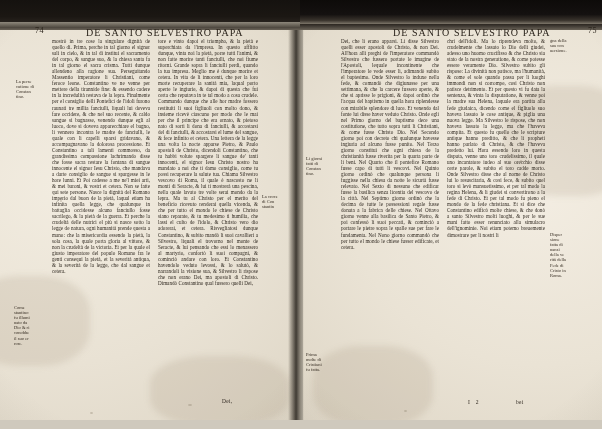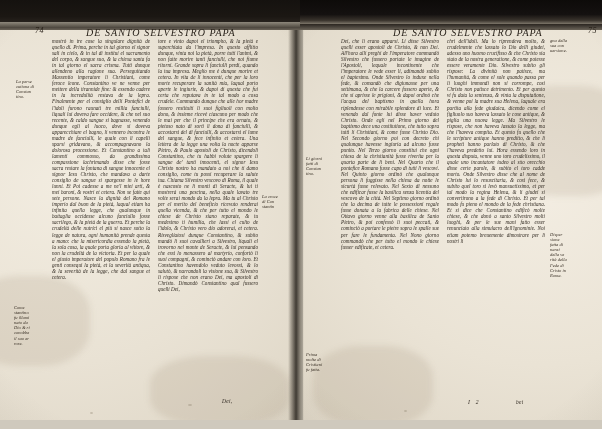--- a/index.html
+++ b/index.html
@@ -1,21 +1,21 @@
 <!DOCTYPE html>
 <html><head>
 <meta charset="utf-8">
 <style>
   html,body{margin:0;padding:0;}
   body{
     width:602px;height:429px;overflow:hidden;
     background:#cfc9bd;
     font-family:"Liberation Serif","DejaVu Serif",serif;
   }
-  #scan{position:relative;width:602px;height:420px;overflow:hidden;background:#b9b3a6;font-style:italic;}
+  #scan{position:relative;width:602px;height:420px;overflow:hidden;background:#b9b3a6;}
 
   
   .top-shadow{position:absolute;left:0;top:0;width:602px;height:30px;
     background:linear-gradient(180deg,#15120f 0%,#1b1713 55%,#2a2520 80%,#6a6358 100%);}
   .top-shadow.right{left:300px;width:302px;height:24px;
     background:linear-gradient(180deg,#0d0b09 0%,#141110 60%,#3a342d 85%,#7d766a 100%);}
   .top-ruler{position:absolute;left:0;top:22px;width:300px;height:5px;
     background:linear-gradient(180deg,#8e887c,#554f45);}
 
   

